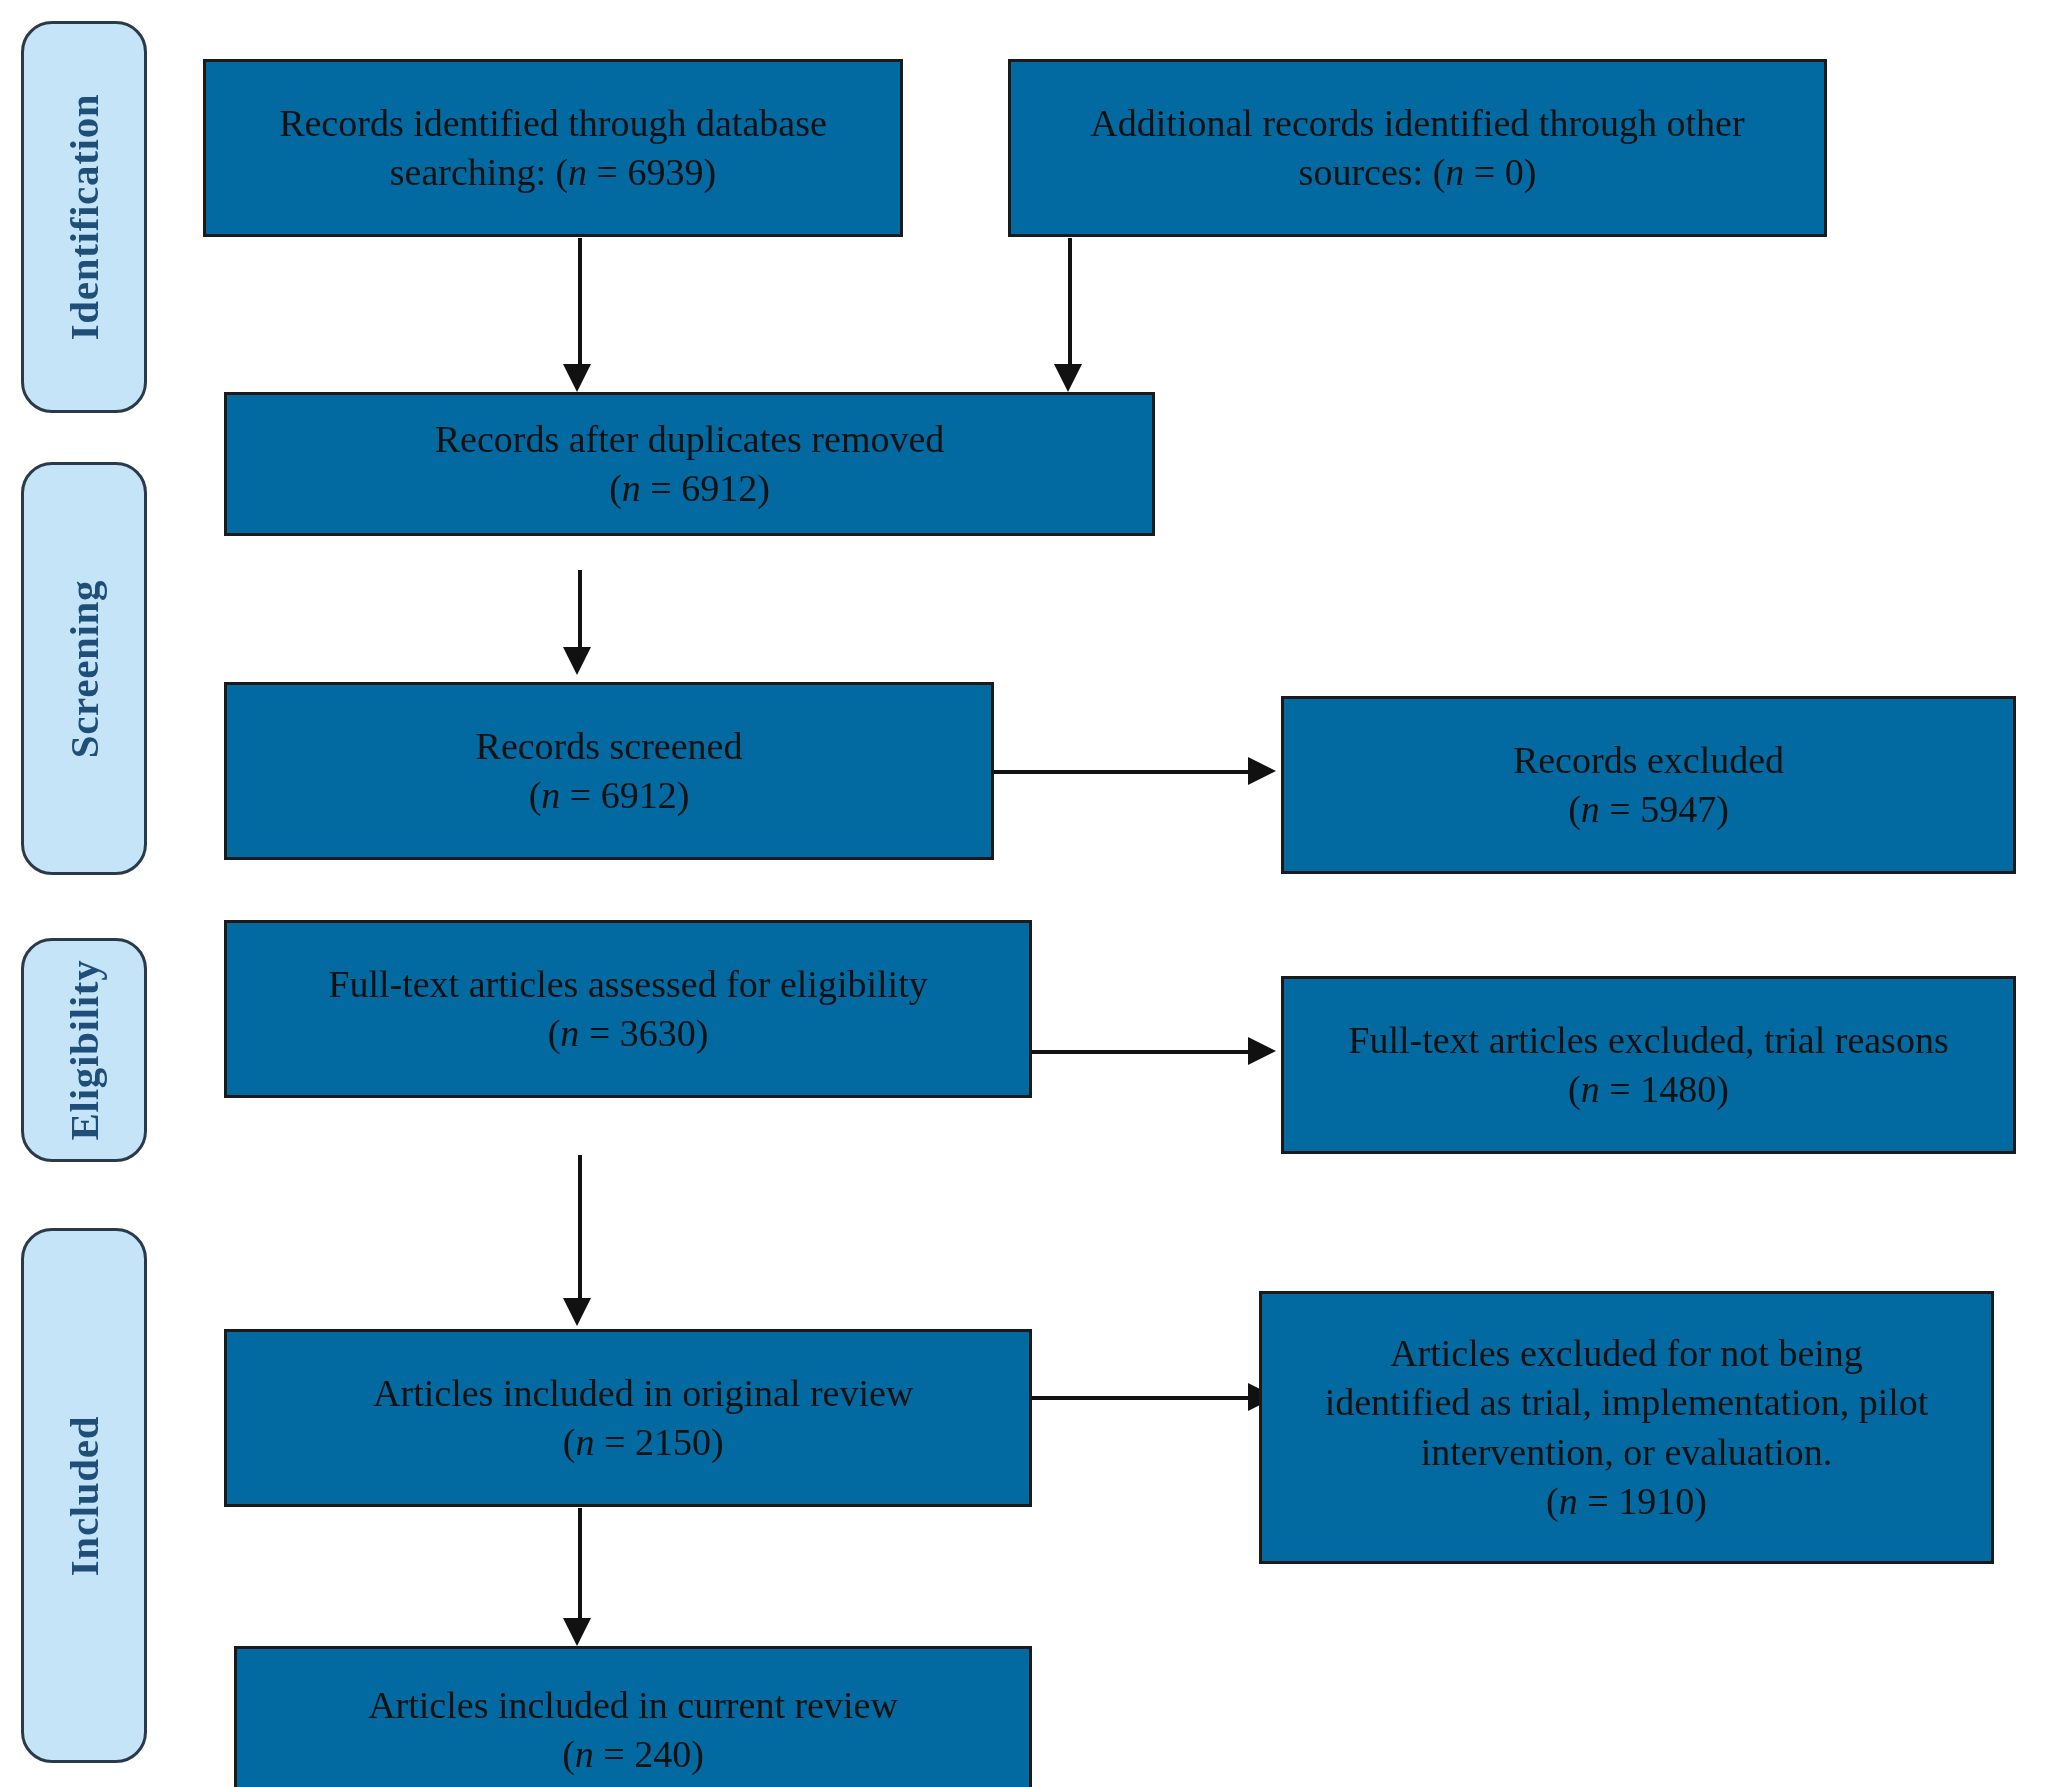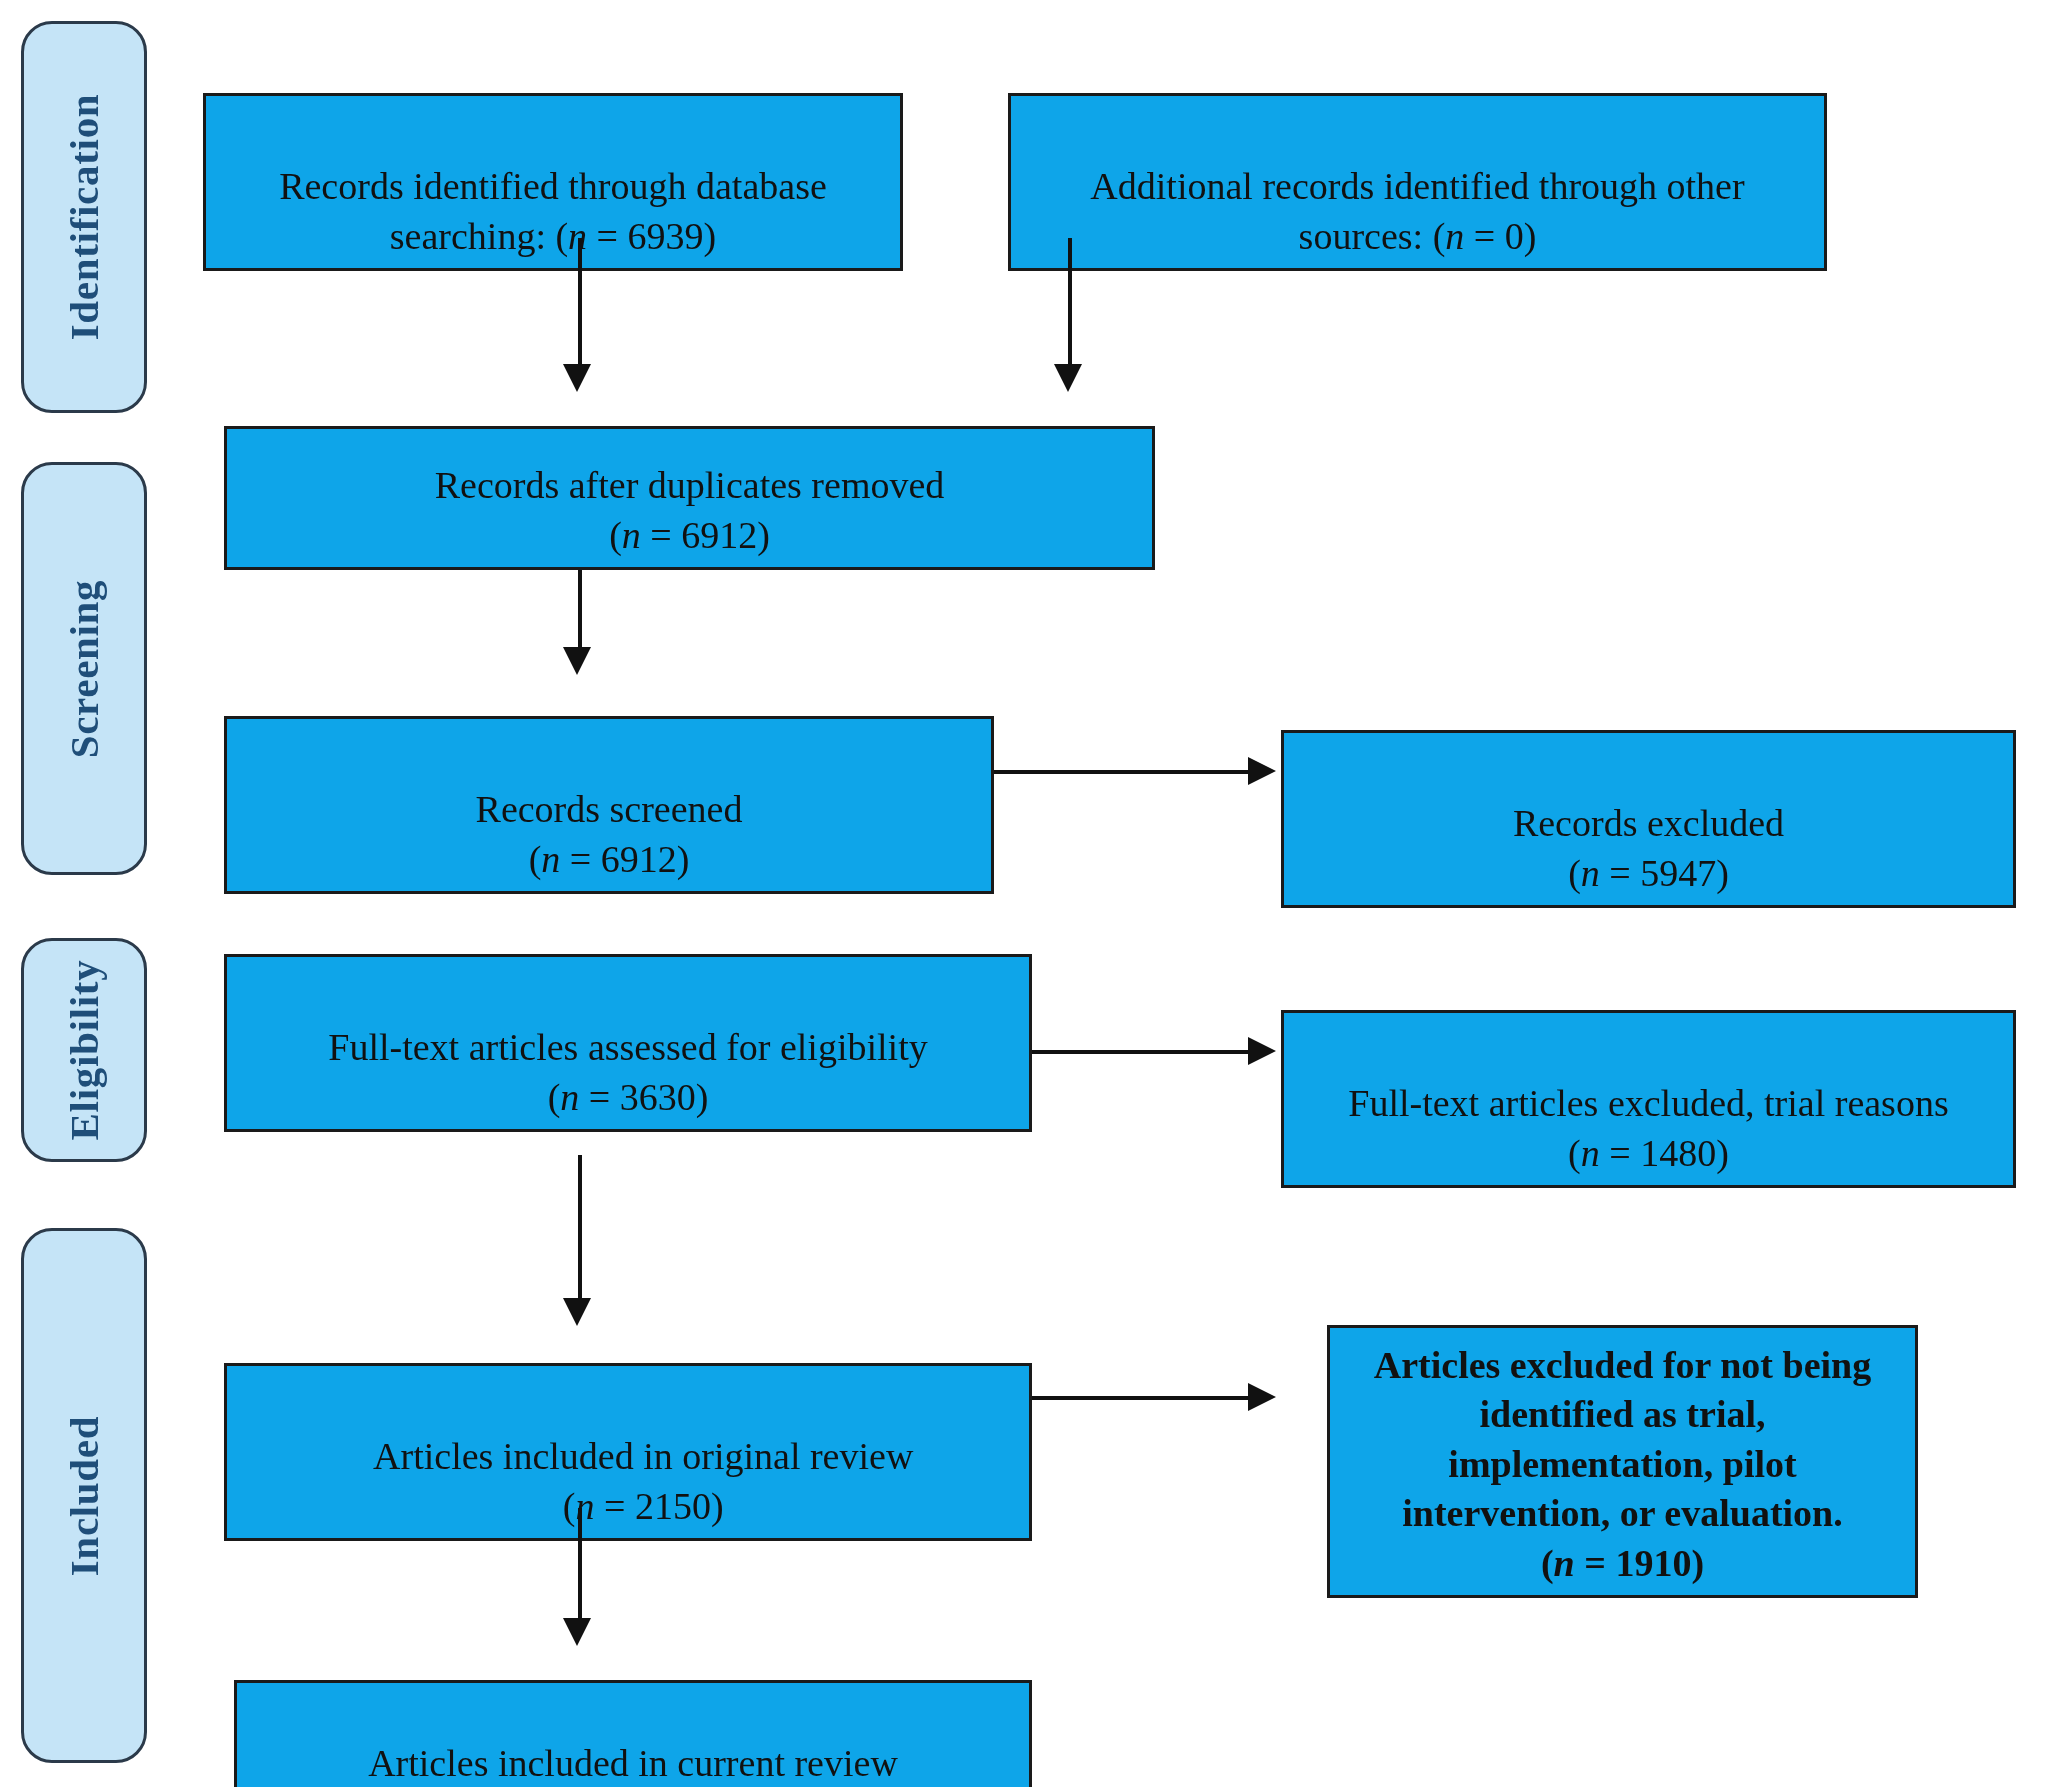--- a/index.html
+++ b/index.html
@@ -34,29 +34,28 @@
     color: #1f4e79;
     font-weight: bold;
     font-size: 41px;
     letter-spacing: 0.7px;
     font-family: "Liberation Serif", "DejaVu Serif", serif;
   }
 
   
   .flow-box {
     position: absolute;
-    background: #0ea5e9;
+    background: #0369a1;
     border: 3.5px solid #1a1a1a;
     box-sizing: border-box;
     display: flex;
-    align-items: flex-end;
+    align-items: center;
     justify-content: center;
     text-align: center;
     padding: 7px 12.6px;
-    margin-top: 34px;
   }
   .flow-box .box-text {
     font-size: 38px;
     line-height: 1.30;
     color: #111111;
     font-family: "Liberation Serif", "DejaVu Serif", serif;
   }
   .flow-box .box-text .nval { white-space: nowrap; }
   .flow-box .box-text i { font-style: italic; }
 
@@ -179,21 +178,21 @@
   <div class="flow-box" style="left:224px; top:1329px; width:808px; height:178px;padding-left:43px;">
     <div class="box-text">
       <span>Articles included in original review</span><br>
       <span class="nval"><span>(</span><i>n</i><span> = 2150)</span></span>
     </div>
   </div>
 
   <div class="h-line" style="left:1032px; top:1396px; width:217px; height:3.5px;"></div>
   <div class="arrow-right" style="left:1248px; top:1383px;"></div>
 
-  <div class="flow-box" style="left:1327px; top:1291px; width:591px; height:273px;font-weight:bold;">
+  <div class="flow-box" style="left:1259px; top:1291px; width:735px; height:273px;">
     <div class="box-text">
       <span>Articles excluded for not being</span><br>
       <span>identified as trial, implementation, pilot</span><br>
       <span>intervention, or evaluation.</span><br>
       <span class="nval"><span>(</span><i>n</i><span> = 1910)</span></span>
     </div>
   </div>
 
   <div class="v-line" style="left:578px; top:1508px; width:3.5px; height:119px;"></div>
   <div class="arrow-down" style="left:563px; top:1618px;"></div>

